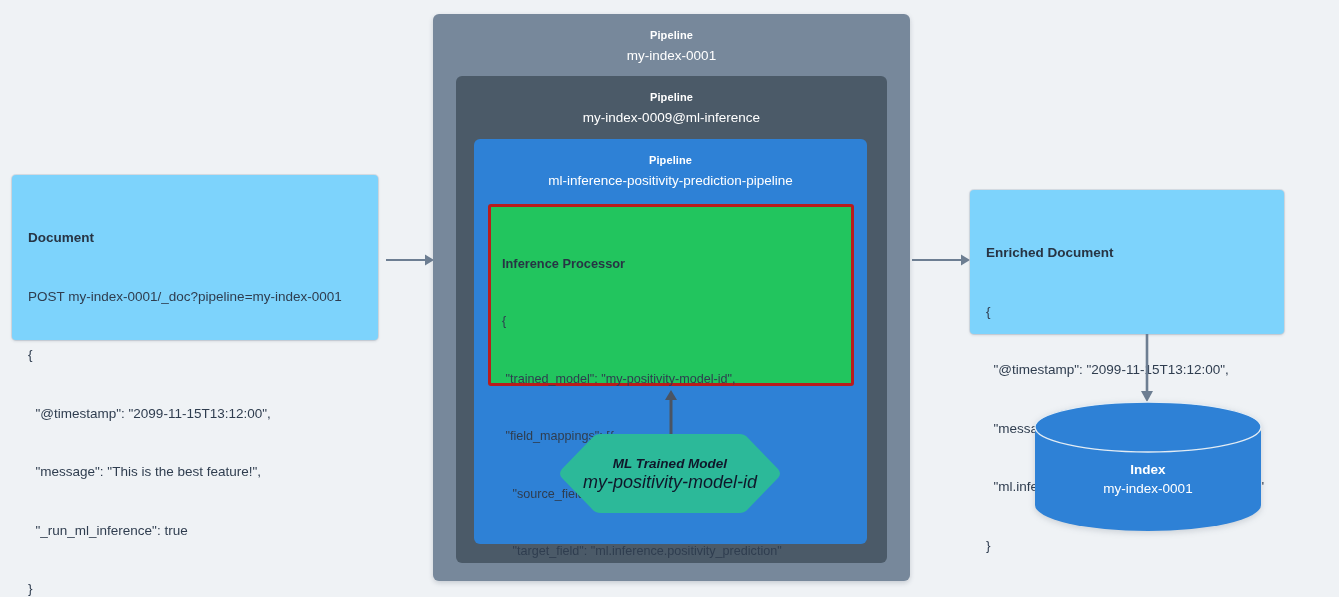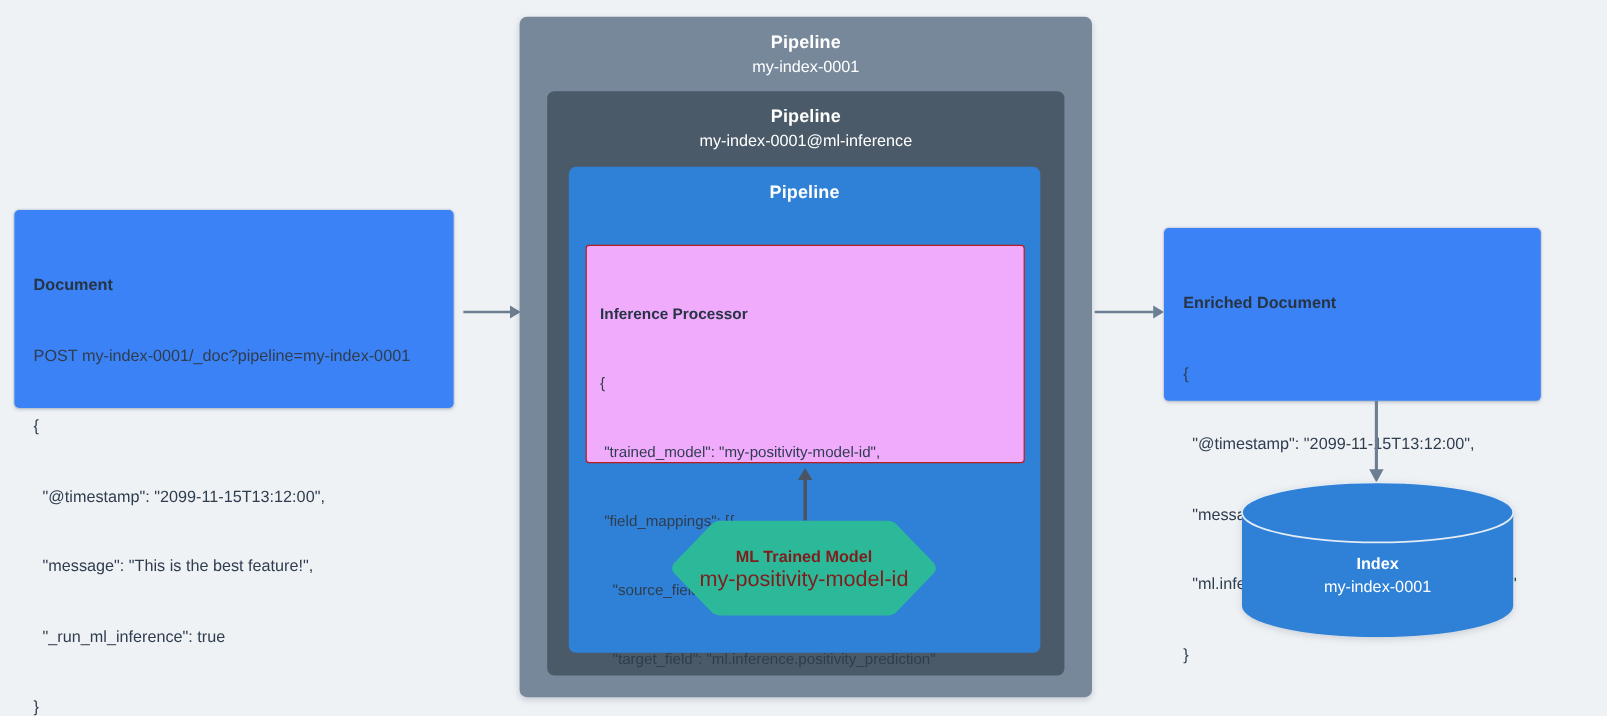--- a/index.html
+++ b/index.html
@@ -8,42 +8,42 @@
     height: 597px;
     background: #eff2f5;
     font-family: "Liberation Sans", sans-serif;
     overflow: hidden;
   }
   #stage { position: relative; width: 1339px; height: 597px; }
 
   
   .doc-card {
     position: absolute;
-    background: #3b82f6;
+    background: #7dd3fc;
     border-radius: 4px;
     box-shadow: 0 1px 3px rgba(40,55,75,.18), 0 0 0 1px rgba(190,200,212,.45);
     color: #2f3d4f;
     font-size: 13.5px;
     line-height: 19.5px;
     padding: 14px 1px 14px 16px;
     white-space: pre;
   }
   .doc-title { font-weight: bold; font-size: 13.5px; color: #273444; display:block; }
   .doc-line  { display: block; }
 
   #doc-input    { left: 12px;  top: 175px; width: 366px; height: 165px; }
   #doc-enriched { left: 970px; top: 190px; width: 314px; height: 144px; }
 
   
   .pipe-box { position: absolute; border-radius: 6px; }
   .pipe-label {
     text-align: center;
     color: #ffffff;
     font-weight: bold;
-    font-size: 15px;
+    font-size: 11px;
     line-height: 17px;
     padding-top: 13px;
     letter-spacing: .1px;
   }
   .pipe-sub {
     text-align: center;
     color: #ffffff;
     font-weight: normal;
     font-size: 13.5px;
     line-height: 19px;
@@ -61,42 +61,43 @@
   }
   #pipe-inner {
     left: 474px; top: 139px; width: 393px; height: 405px;
     background: #2e81d6;
   }
 
   
   #proc-panel {
     position: absolute;
     left: 488px; top: 204px; width: 366px; height: 182px;
-    background: #f0abfc;
-    border: 1px solid #b91c1c;
+    background: #22c55e;
+    border: 3px solid #b91c1c;
     border-radius: 3px;
     padding: 9px 11px;
     color: #2f3d4f;
     font-size: 12.6px;
     line-height: 19.2px;
     white-space: pre;
   }
   #proc-panel .doc-title { font-size: 12.8px; }
 
   
   #hexagon {
     position: absolute;
     left: 557px; top: 431px; width: 226px; height: 85px;
   }
   #hexagon svg { display: block; }
   #hex-text {
     position: absolute; left: 0; top: 0; width: 226px; height: 85px;
     display: flex; flex-direction: column;
     align-items: center; justify-content: center;
-    color: #7f1d1d;
+    color: #0f172a;
+    font-style: italic;
   }
   #hex-text .t1 { font-weight: bold; font-size: 13.5px; line-height: 18px; }
   #hex-text .t2 { font-size: 18px; line-height: 19px; }
 
   
   #cylinder {
     position: absolute;
     left: 1034px; top: 401px; width: 228px; height: 130px;
   }
   #cylinder svg { display:block; filter: drop-shadow(0 2px 3px rgba(40,55,75,.18)); }
@@ -138,25 +139,26 @@
     </svg>
   </div>
 
   <div class="pipe-box" id="pipe-outer">
     <div class="pipe-label">Pipeline</div>
     <div class="pipe-sub">my-index-0001</div>
   </div>
 
   <div class="pipe-box" id="pipe-mid">
     <div class="pipe-label">Pipeline</div>
-    <div class="pipe-sub">my-index-0001@ml-inference</div>
+    <div class="pipe-sub">my-index-0009@ml-inference</div>
   </div>
 
   <div class="pipe-box" id="pipe-inner">
     <div class="pipe-label">Pipeline</div>
+    <div class="pipe-sub">ml-inference-positivity-prediction-pipeline</div>
   </div>
 
   <div id="proc-panel">
     <span class="doc-title">Inference Processor</span>
     <span class="doc-line">{</span>
     <span class="doc-line"> "trained_model": "my-positivity-model-id",</span>
     <span class="doc-line"> "field_mappings": [{</span>
     <span class="doc-line">   "source_field": "message",</span>
     <span class="doc-line">   "target_field": "ml.inference.positivity_prediction"</span>
     

